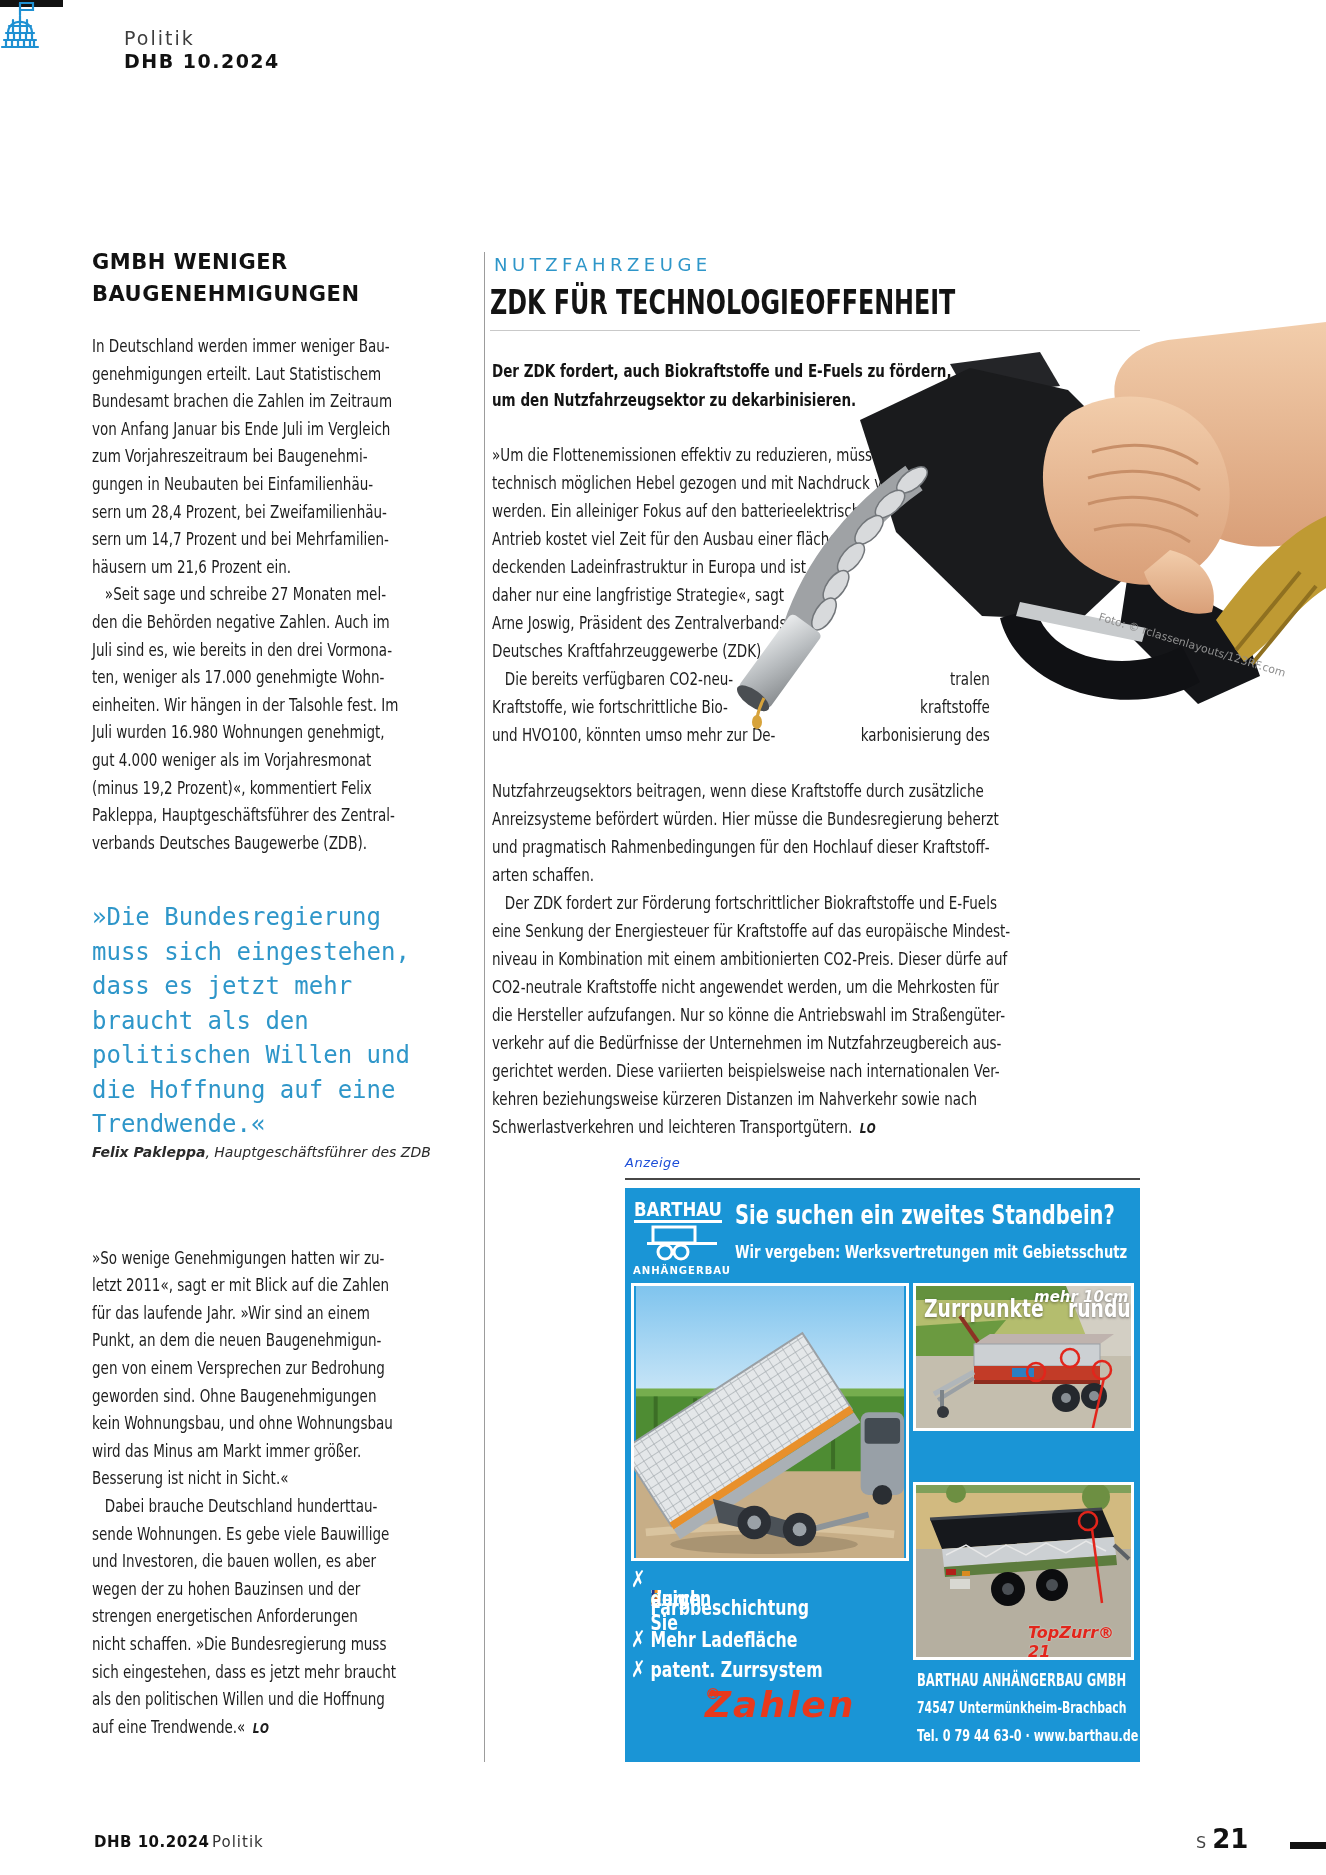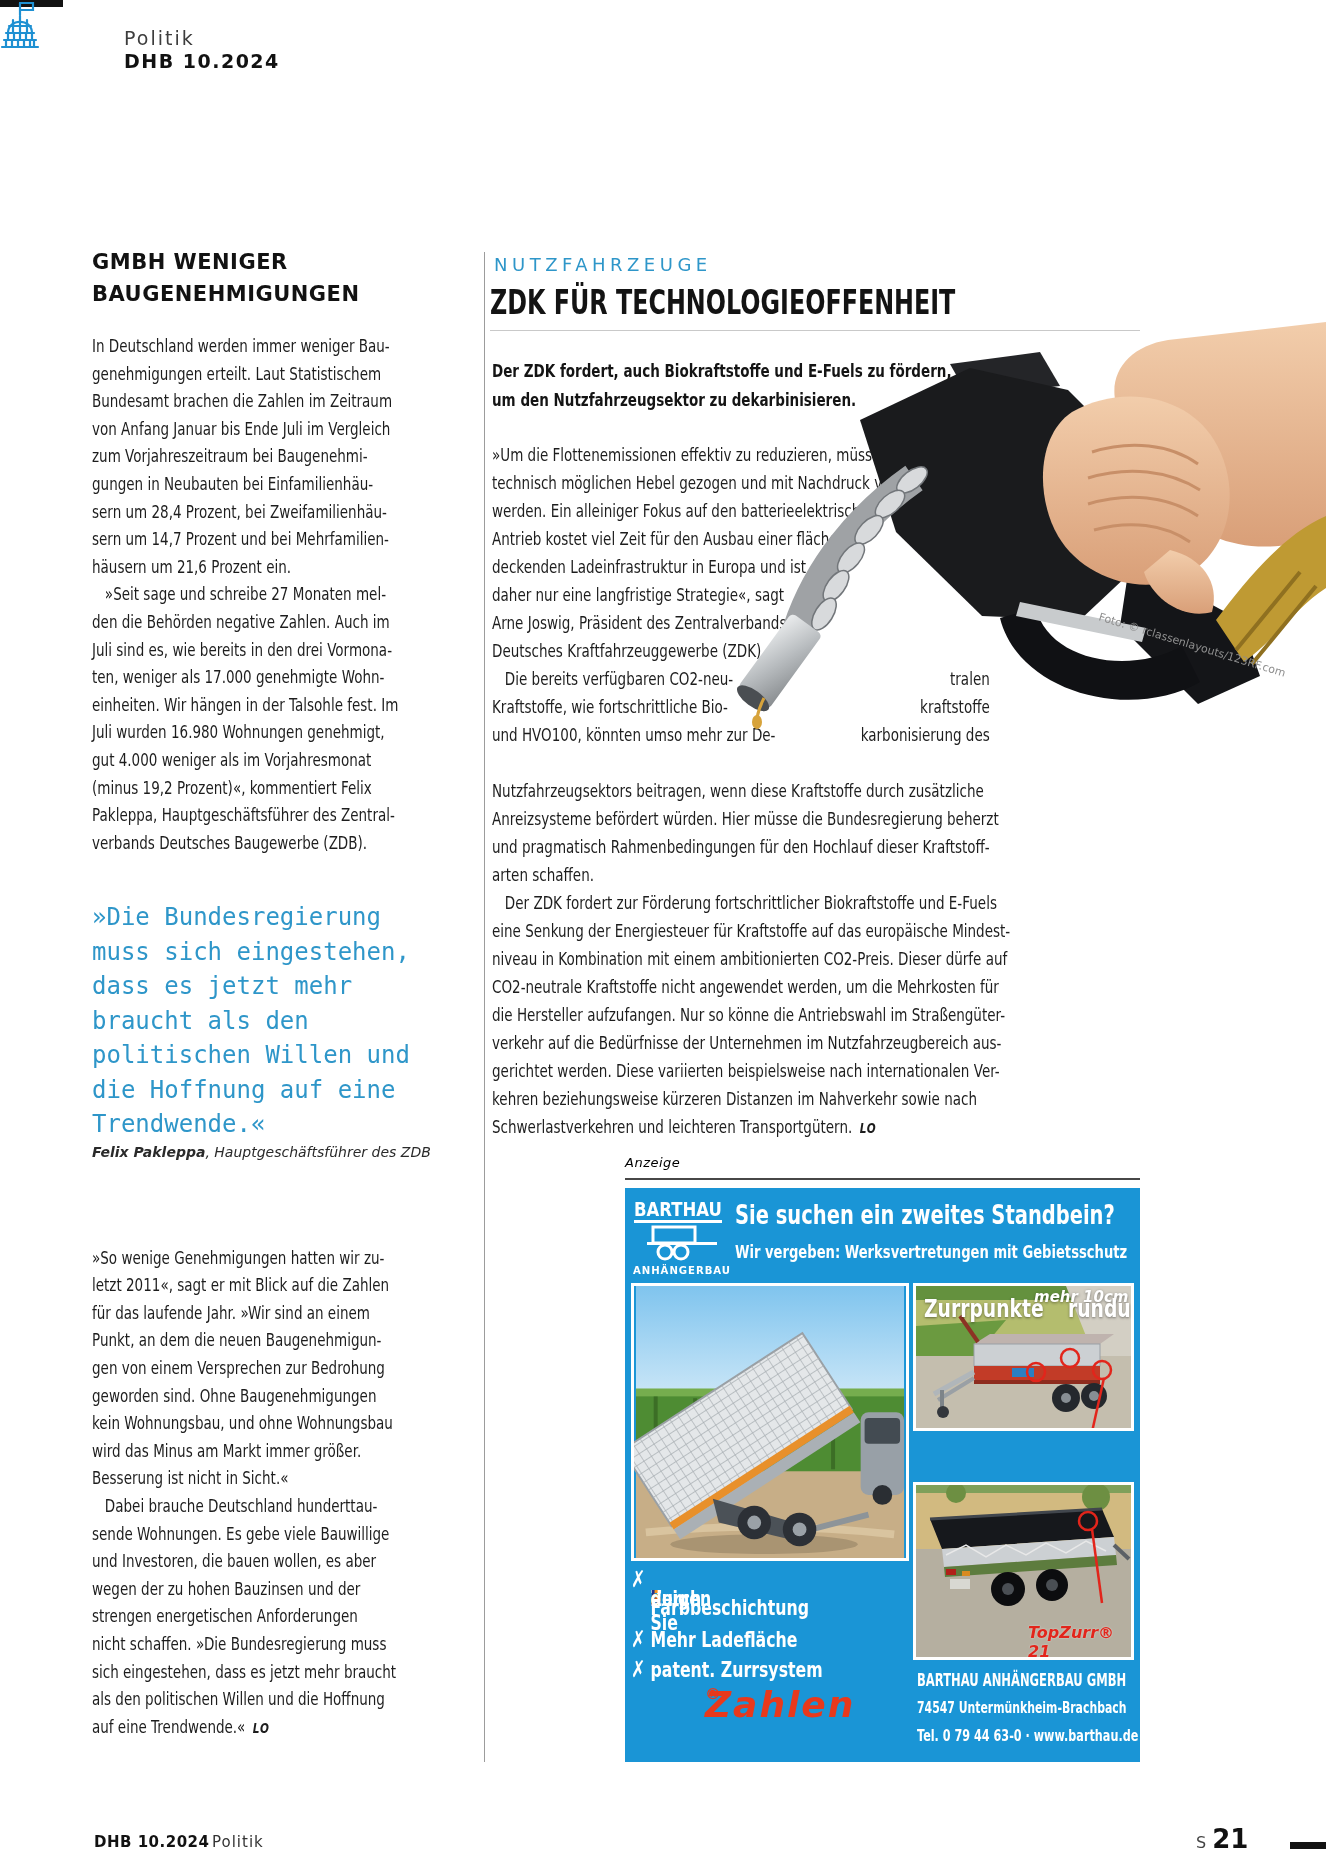--- a/index.html
+++ b/index.html
@@ -38,21 +38,21 @@
   #r-headline{ left:490px; top:282px; width:720px; font-size:34px; font-weight:800; color:#131313; }
   #r-rule    { left:490px; top:330px; width:650px; height:1px; background:#c9c9c9; }
   #r-lead    { left:492px; top:356px; width:680px; font-size:18px; font-weight:800; line-height:29px; color:#141414; }
   #r-bodyA   { left:492px; top:441px; width:900px; font-size:18px; line-height:28px; }
   #r-wrapL   { left:492px; top:665px; width:660px; font-size:18px; line-height:28px; }
   #r-wrapR   { left:770px; top:665px; width:293px; font-size:18px; line-height:28px; text-align:right; }
   #r-bodyC   { left:492px; top:749px; width:900px; font-size:18px; line-height:28px; }
   #nozzle    { left:700px; top:320px; }
 
   
-  #ad-label { left:625px; top:1155px; font-size:13px; font-style:italic; letter-spacing:.5px; color:#000000;text-align:right; }
+  #ad-label { left:625px; top:1155px; font-size:13px; font-style:italic; letter-spacing:.5px; color:#1d4ed8;text-align:right; }
   #ad-rule  { left:625px; top:1178px; width:515px; height:2px; background:#474747; }
   #ad { left:625px; top:1188px; width:515px; height:574px; background:#1a95d6; }
   #ad * { position:absolute; }
   #ad-logo { left:6px; top:8px; }
   #ad-headline { left:110px; top:12px; width:560px; font-size:26px; font-weight:800; color:#fff; }
   #ad-subhead  { left:110px; top:54px; width:560px; font-size:17.5px; font-weight:800; color:#fff; }
   .ad-photo { border:3px solid #ffffff; overflow:hidden; }
   #ad-photo1 { left:6px;  top:95px;  width:278px; height:278px; }
   #ad-photo2 { left:288px; top:95px; width:221px; height:148px; }
   #ad-photo3 { left:288px; top:294px; width:221px; height:178px; }

